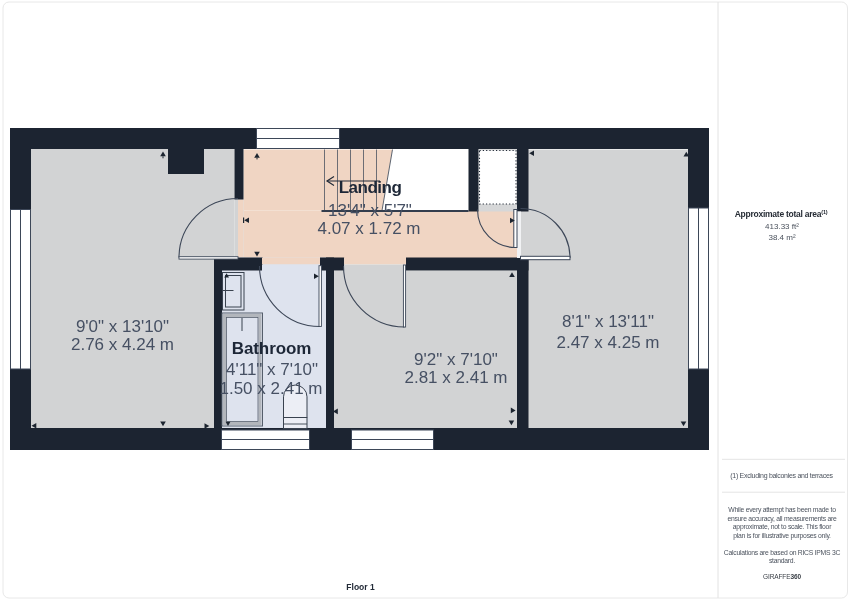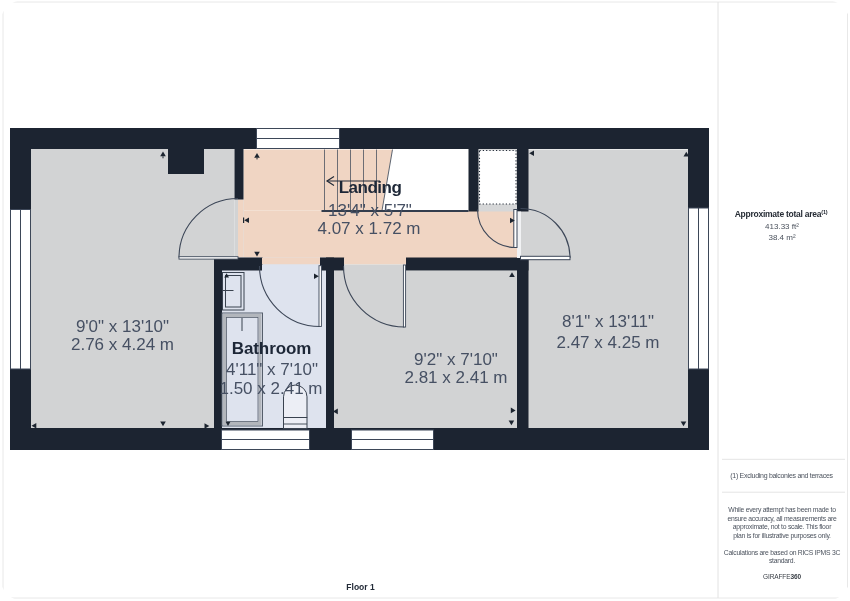--- a/index.html
+++ b/index.html
@@ -1,17 +1,17 @@
 <!DOCTYPE html>
 <html><head>
 <meta charset="utf-8">
 <style>
   html,body{margin:0;padding:0;background:#ffffff;}
   #page{position:relative;width:850px;height:601px;background:#fff;overflow:hidden;
-        font-family:"Liberation Sans", sans-serif;border-radius:24px;}
+        font-family:"Liberation Sans", sans-serif;}
   svg{position:absolute;left:0;top:0;}
 </style>
 </head>
 <body>
 <div id="page">
 <svg width="850" height="601" viewBox="0 0 850 601">
 
   <g>
         <rect x="3" y="2" width="844.5" height="596" rx="6" fill="none" stroke="#e8e8e8" stroke-width="1"></rect>
       </g>

